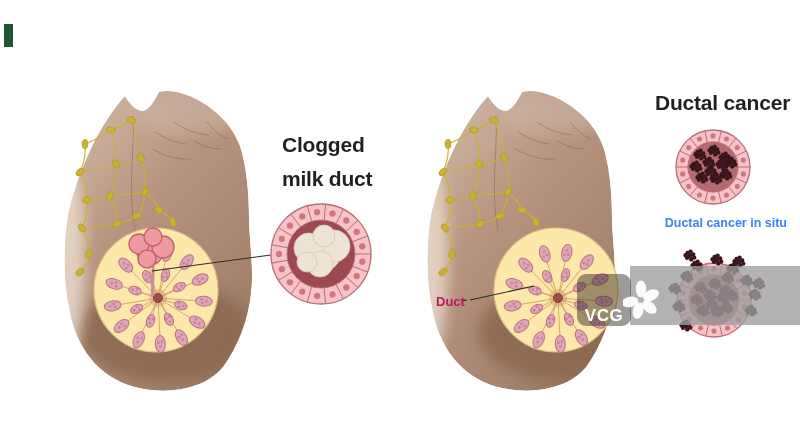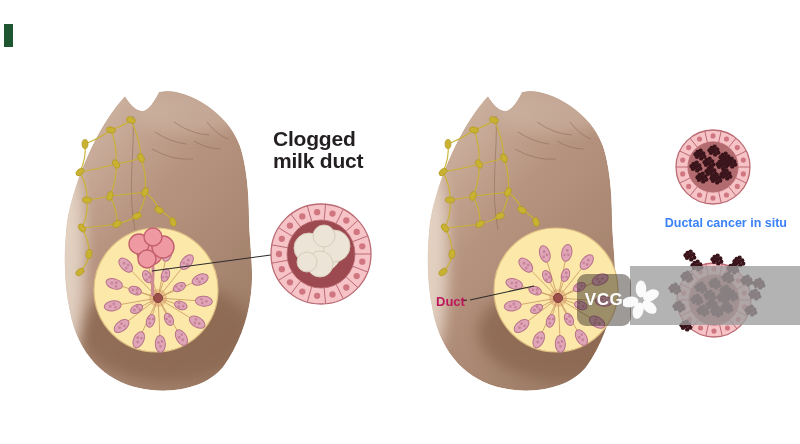--- a/index.html
+++ b/index.html
@@ -1,29 +1,29 @@
 <!DOCTYPE html>
 <html><head>
 <meta charset="utf-8">
 <style>
   html,body{margin:0;padding:0;background:#fff}
   #canvas{position:relative;width:800px;height:444px;background:#ffffff;overflow:hidden;
           font-family:"Liberation Sans","DejaVu Sans",sans-serif;color:#231f20}
   #art{position:absolute;left:0;top:0;z-index:10}
   .h1{position:absolute;z-index:30;font-weight:700;font-size:21px;letter-spacing:-.2px;color:#231f20}
-  #t-clog{left:273px;top:128px;width:112px;line-height:22px}
+  #t-clog{left:282px;top:128px;width:112px;line-height:34px}
   #t-cancer{left:655px;top:91px;white-space:nowrap}
   .cap{position:absolute;z-index:30;font-weight:700;font-size:12.5px;color:#3b82f6;text-align:right}
   #cap-insitu{left:653px;top:216px;width:134px}
   #cap-invasive{left:650px;top:352px;width:138px}
   #duct-label{position:absolute;z-index:30;left:436px;top:294px;font-weight:700;font-size:13px;color:#be185d}
   #wm-band{position:absolute;z-index:40;left:630px;top:266px;width:170px;height:59px;
            background:rgba(158,158,158,0.78)}
   #wm-badge{position:absolute;z-index:50;left:577px;top:274px;width:54px;height:52px;border-radius:9px;
-            background:rgba(38,32,26,0.45);display:flex;align-items:center;justify-content:center;
+            background:rgba(38,32,26,0.45);display:flex;align-items:flex-end;justify-content:center;
             color:#fff;font-weight:700;font-size:17px;letter-spacing:.5px}
   #wm-flower{position:absolute;z-index:50;left:623px;top:279px}
   #wm-id{position:absolute;z-index:50;left:651px;top:295px;font-size:15px;letter-spacing:-.3px;
          color:rgba(255,255,255,0.85);white-space:nowrap}
   #green-marker{position:absolute;z-index:20;left:4px;top:24px;width:9px;height:23px;background:#1e5631}
 </style>
 </head>
 <body>
 
 <div id="canvas">
@@ -848,20 +848,21 @@
         <circle cx="-19.8" cy="-42.4" r="2.2" fill="#3a151b"></circle>
         <circle cx="-28.4" cy="-44.8" r="2.2" fill="#3a151b"></circle>
         <circle cx="-23.4" cy="-48.2" r="2.2" fill="#3a151b"></circle>
       </g>
     </svg>
 
   <div id="green-marker" style="background: rgb(30, 86, 49);"></div>
 
   <div class="h1" id="t-clog">Clogged milk duct</div>
 
+  <div class="h1" id="t-cancer">Ductal cancer</div>
 
   <div class="cap" id="cap-insitu">Ductal cancer in situ</div>
 
 
   <div id="duct-label">Duct</div>
 
   <div id="wm-band" style="background: rgba(158, 158, 158, 0.78);"></div>
 
   <div id="wm-badge">
     <span>VCG</span>

